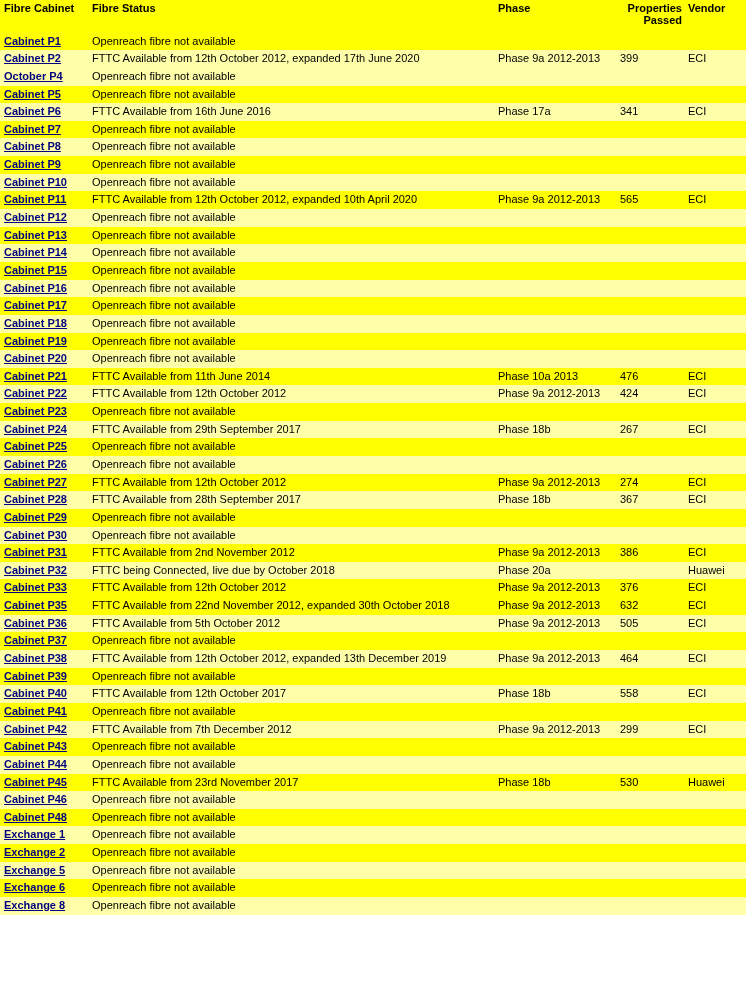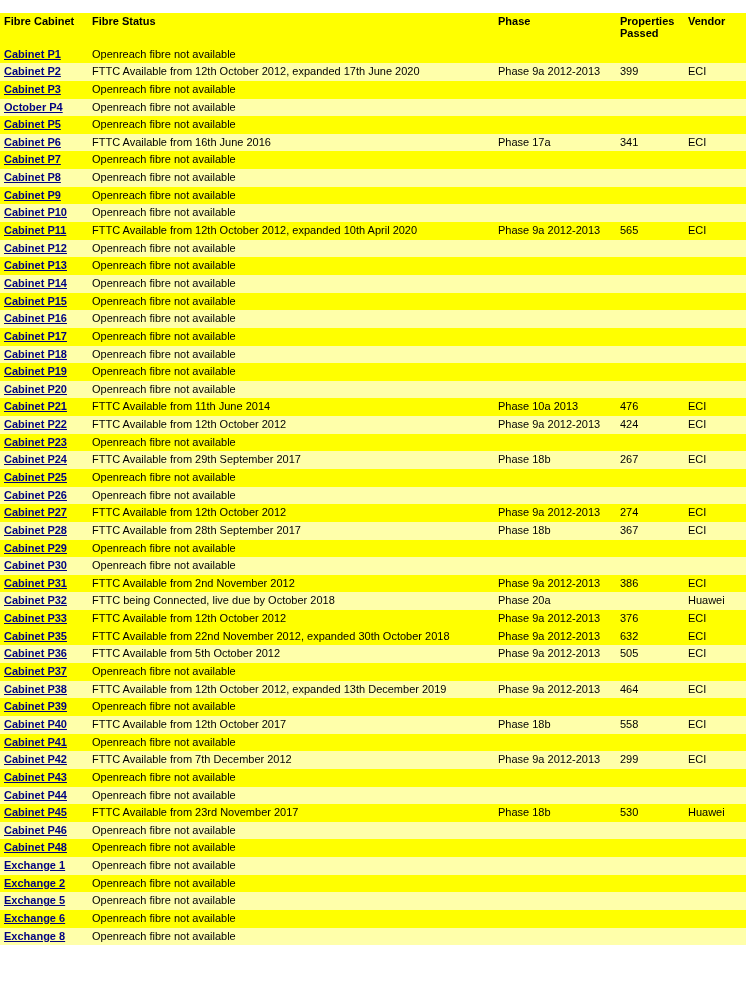--- a/index.html
+++ b/index.html
@@ -16,40 +16,40 @@
     width: 746px;
     min-height: 998px;
     position: relative;
     background: #ffffff;
   }
   table.fibre {
     width: 746px;
     border-collapse: collapse;
     table-layout: fixed;
     font-size: 11px;
-    margin-top: 13px;
   }
   table.fibre col.c0 { width: 88px; }
   table.fibre col.c1 { width: 406px; }
   table.fibre col.c2 { width: 122px; }
   table.fibre col.c3 { width: 68px; }
   table.fibre col.c4 { width: 62px; }
 
   table.fibre thead th {
     background: #ffff00;
     text-align: left;
     vertical-align: top;
     font-weight: bold;
     font-size: 11px;
     padding: 2px 4px 6px 4px;
     line-height: 1.12;
     white-space: normal;
   }
   table.fibre thead th.col-props {
     padding-right: 2px;
+    text-align: right;
   }
   table.fibre tbody td {
     vertical-align: top;
     padding: 2px 4px 3px 4px;
     line-height: 1.15;
     white-space: nowrap;
     overflow: hidden;
   }
   tr.row-a td { background: #ffff00; }
   tr.row-b td { background: #ffffaa; }
@@ -96,27 +96,20 @@
           <td class="cell-props"></td>
           <td class="cell-vendor"></td>
         </tr>
         <tr class="row-b">
           <td class="cell-cab"><span class="cab-link">Cabinet P2</span></td>
           <td class="cell-status">FTTC Available from 12th October 2012, expanded 17th June 2020</td>
           <td class="cell-phase">Phase 9a 2012-2013</td>
           <td class="cell-props">399</td>
           <td class="cell-vendor">ECI</td>
         </tr>
-        <tr class="row-a">
-          <td class="cell-cab"><span class="cab-link">Cabinet P3</span></td>
-          <td class="cell-status">Openreach fibre not available</td>
-          <td class="cell-phase"></td>
-          <td class="cell-props"></td>
-          <td class="cell-vendor"></td>
-        </tr>
         <tr class="row-b">
           <td class="cell-cab"><span class="cab-link">October P4</span></td>
           <td class="cell-status">Openreach fibre not available</td>
           <td class="cell-phase"></td>
           <td class="cell-props"></td>
           <td class="cell-vendor"></td>
         </tr>
         <tr class="row-a">
           <td class="cell-cab"><span class="cab-link">Cabinet P5</span></td>
           <td class="cell-status">Openreach fibre not available</td>

